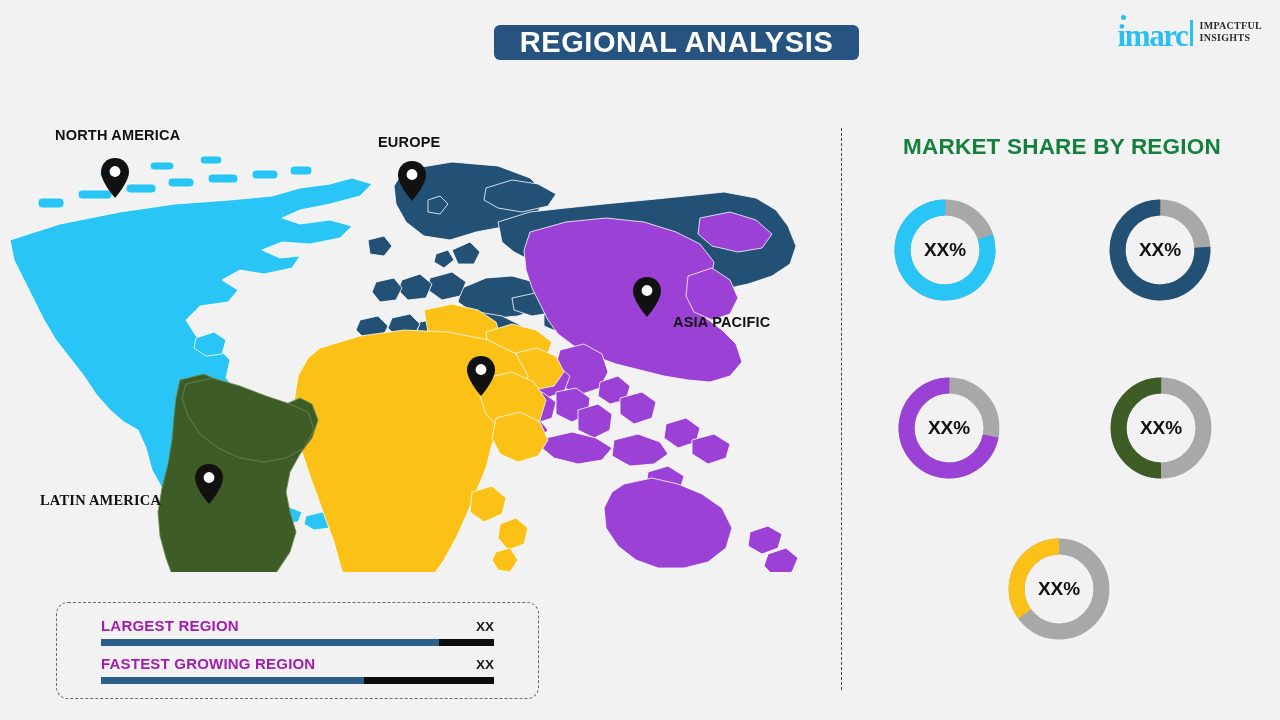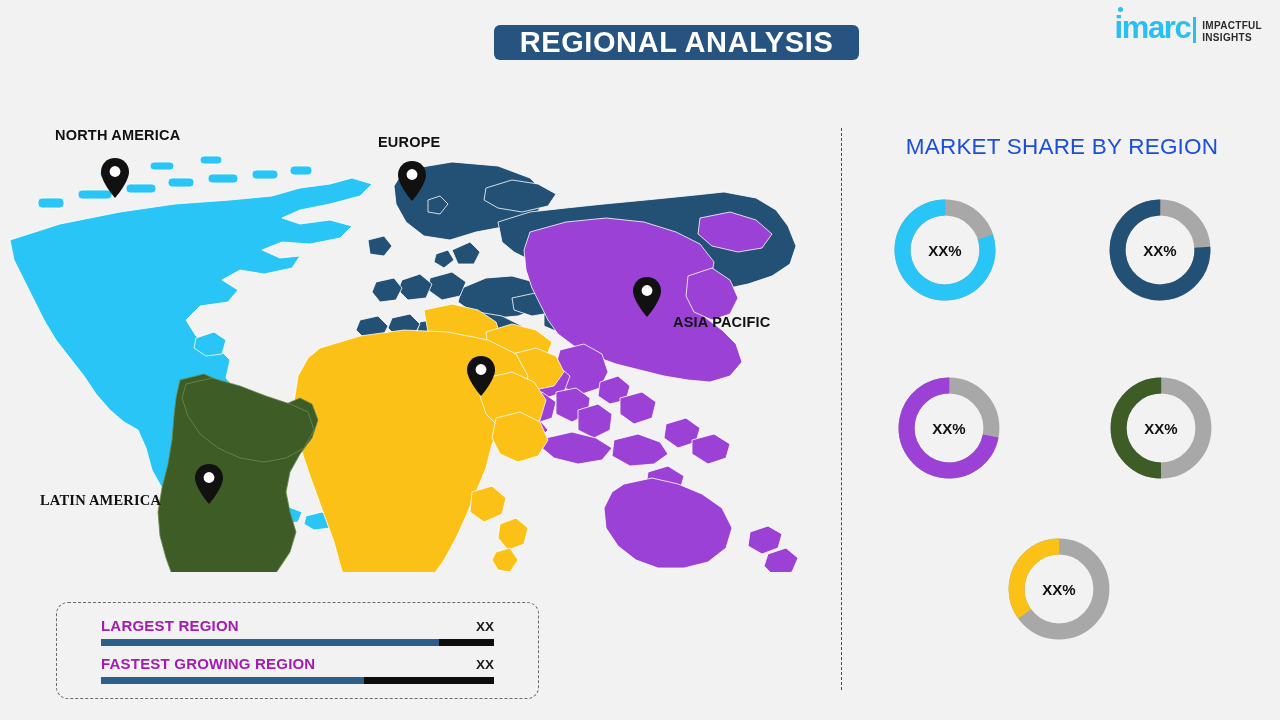--- a/index.html
+++ b/index.html
@@ -19,21 +19,21 @@
     border-radius: 6px;
     display: flex; align-items: center; justify-content: center;
   }
   .title-banner span {
     color: #ffffff;
     font-size: 29px;
     font-weight: bold;
     letter-spacing: 0.6px;
   }
 
-  .logo { position: absolute; right: 18px; top: 7px; display: flex; align-items: flex-end; height: 36px; }
+  .logo { position: absolute; right: 18px; top: 20px; display: flex; align-items: flex-start; height: 36px; font-family: Liberation Serif, serif; }
   .logo-mark { font-size: 31px; font-weight: bold; color: #29bff0; letter-spacing: -1.4px; line-height: 1; position: relative; }
   .logo-dot { position: absolute; left: 3px; top: -5px; width: 5px; height: 5px; border-radius: 50%; background: #29bff0; }
   .logo-bar { width: 3px; height: 26px; background: #29bff0; margin: 0 6px 0 3px; }
   .logo-tag { display: flex; flex-direction: column; justify-content: center; line-height: 1.15; }
   .logo-tag span { font-size: 10px; font-weight: bold; color: #2b2b2b; letter-spacing: 0.3px; }
 
   
   .divider {
     position: absolute; left: 841px; top: 128px;
     width: 0; height: 562px;
@@ -83,29 +83,29 @@
   .legend-head { display: flex; align-items: baseline; justify-content: space-between; }
   .legend-name { font-size: 15px; font-weight: bold; color: #a21caf; letter-spacing: 0.2px; }
   .legend-val  { font-size: 13.5px; font-weight: bold; color: #1b1b1b; }
   .legend-bar { position: relative; margin-top: 5px; height: 7px; width: 100%; background: #0d0d0d; }
   .legend-bar-fill { position: absolute; left: 0; top: 0; height: 100%; background: #2d5f8b; }
 
   
   .right-title {
     position: absolute; left: 886px; top: 134px;
     width: 352px; text-align: center;
-    font-size: 22.5px; font-weight: normal; color: #1d4ed8;
+    font-size: 22.5px; font-weight: bold; color: #15803d;
     letter-spacing: 0.2px;
   }
   .donut { position: absolute; width: 112px; height: 112px; }
   .donut svg { width: 100%; height: 100%; display: block; transform: rotate(-90deg); }
   .donut-label {
     position: absolute; left: 0; top: 0; width: 100%; height: 100%;
     display: flex; align-items: center; justify-content: center;
-    font-size: 15px; font-weight: bold; color: #111111;
+    font-size: 19px; font-weight: bold; color: #111111;
   }
   .d1 { left: 889px; top: 194px; }
   .d2 { left: 1104px; top: 194px; }
   .d3 { left: 893px; top: 372px; }
   .d4 { left: 1105px; top: 372px; }
   .d5 { left: 1003px; top: 533px; }
 </style>
 </head>
 <body>
 

